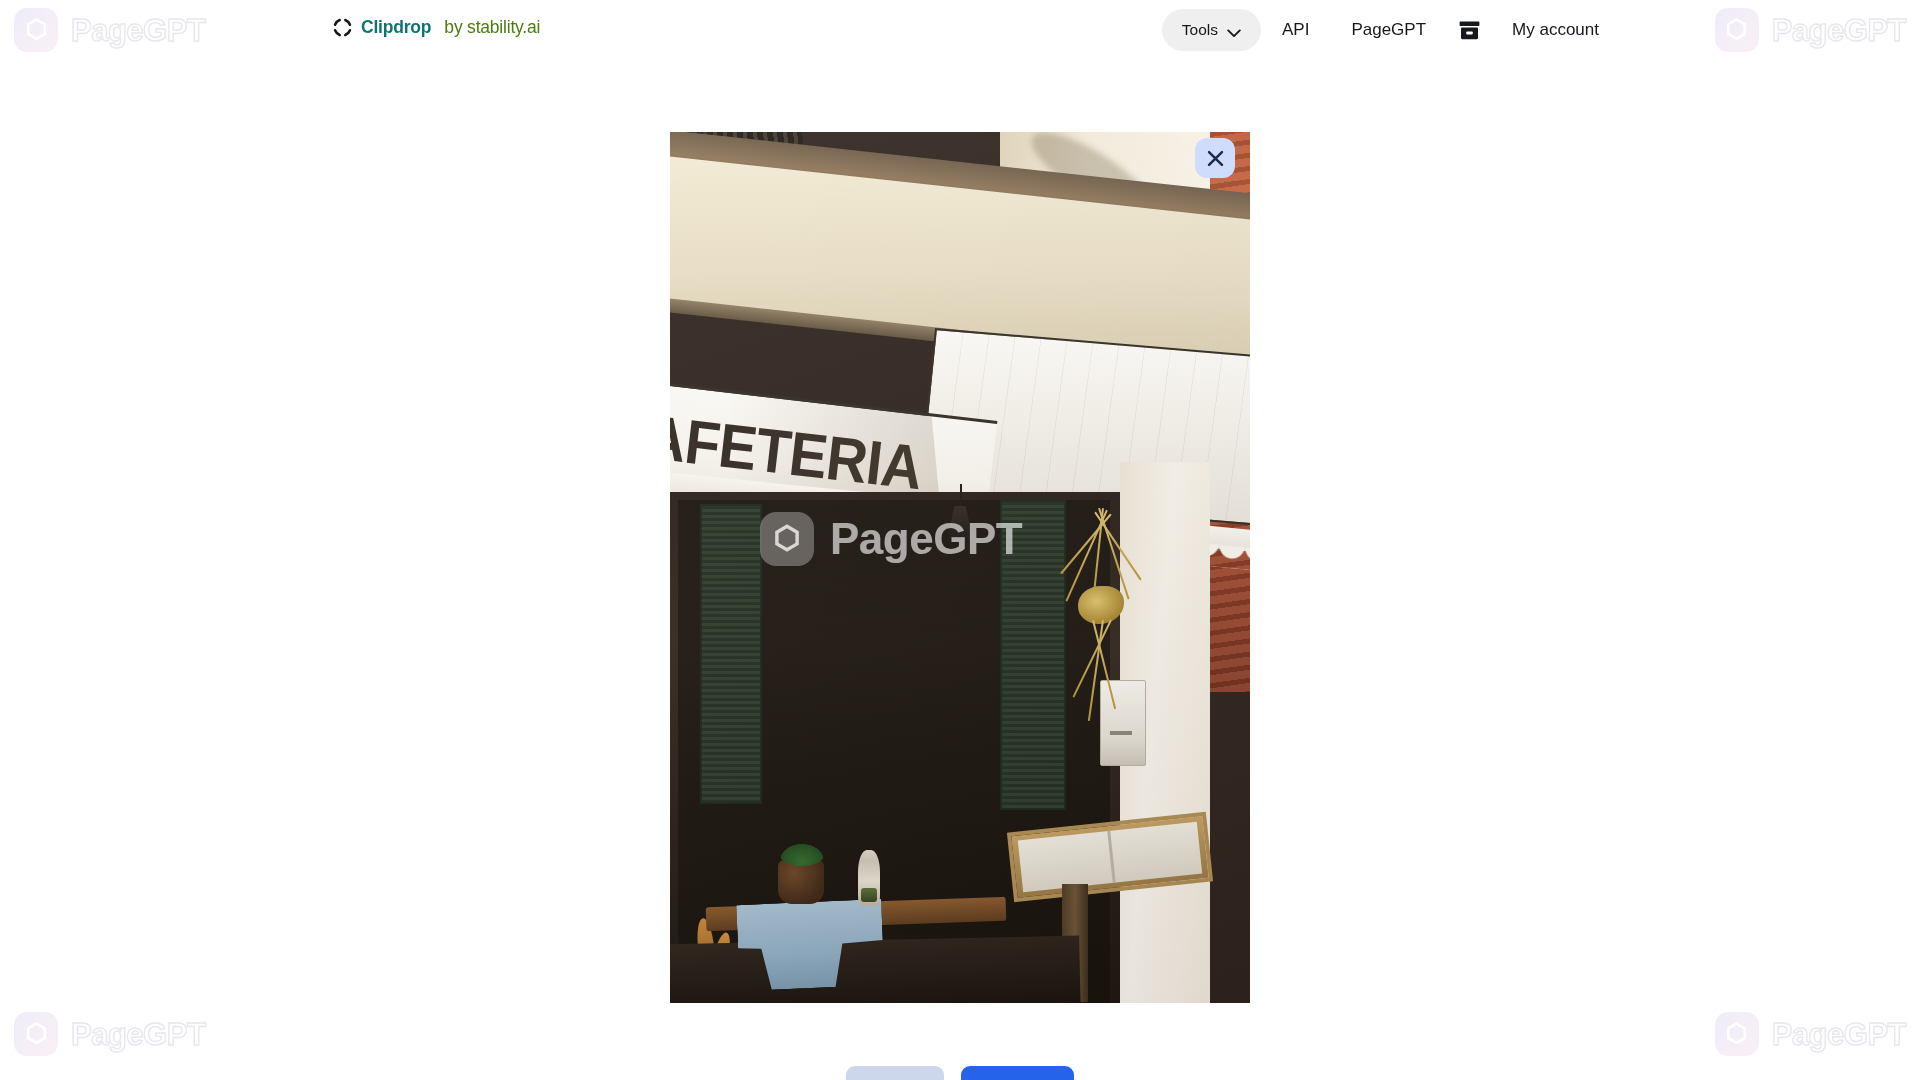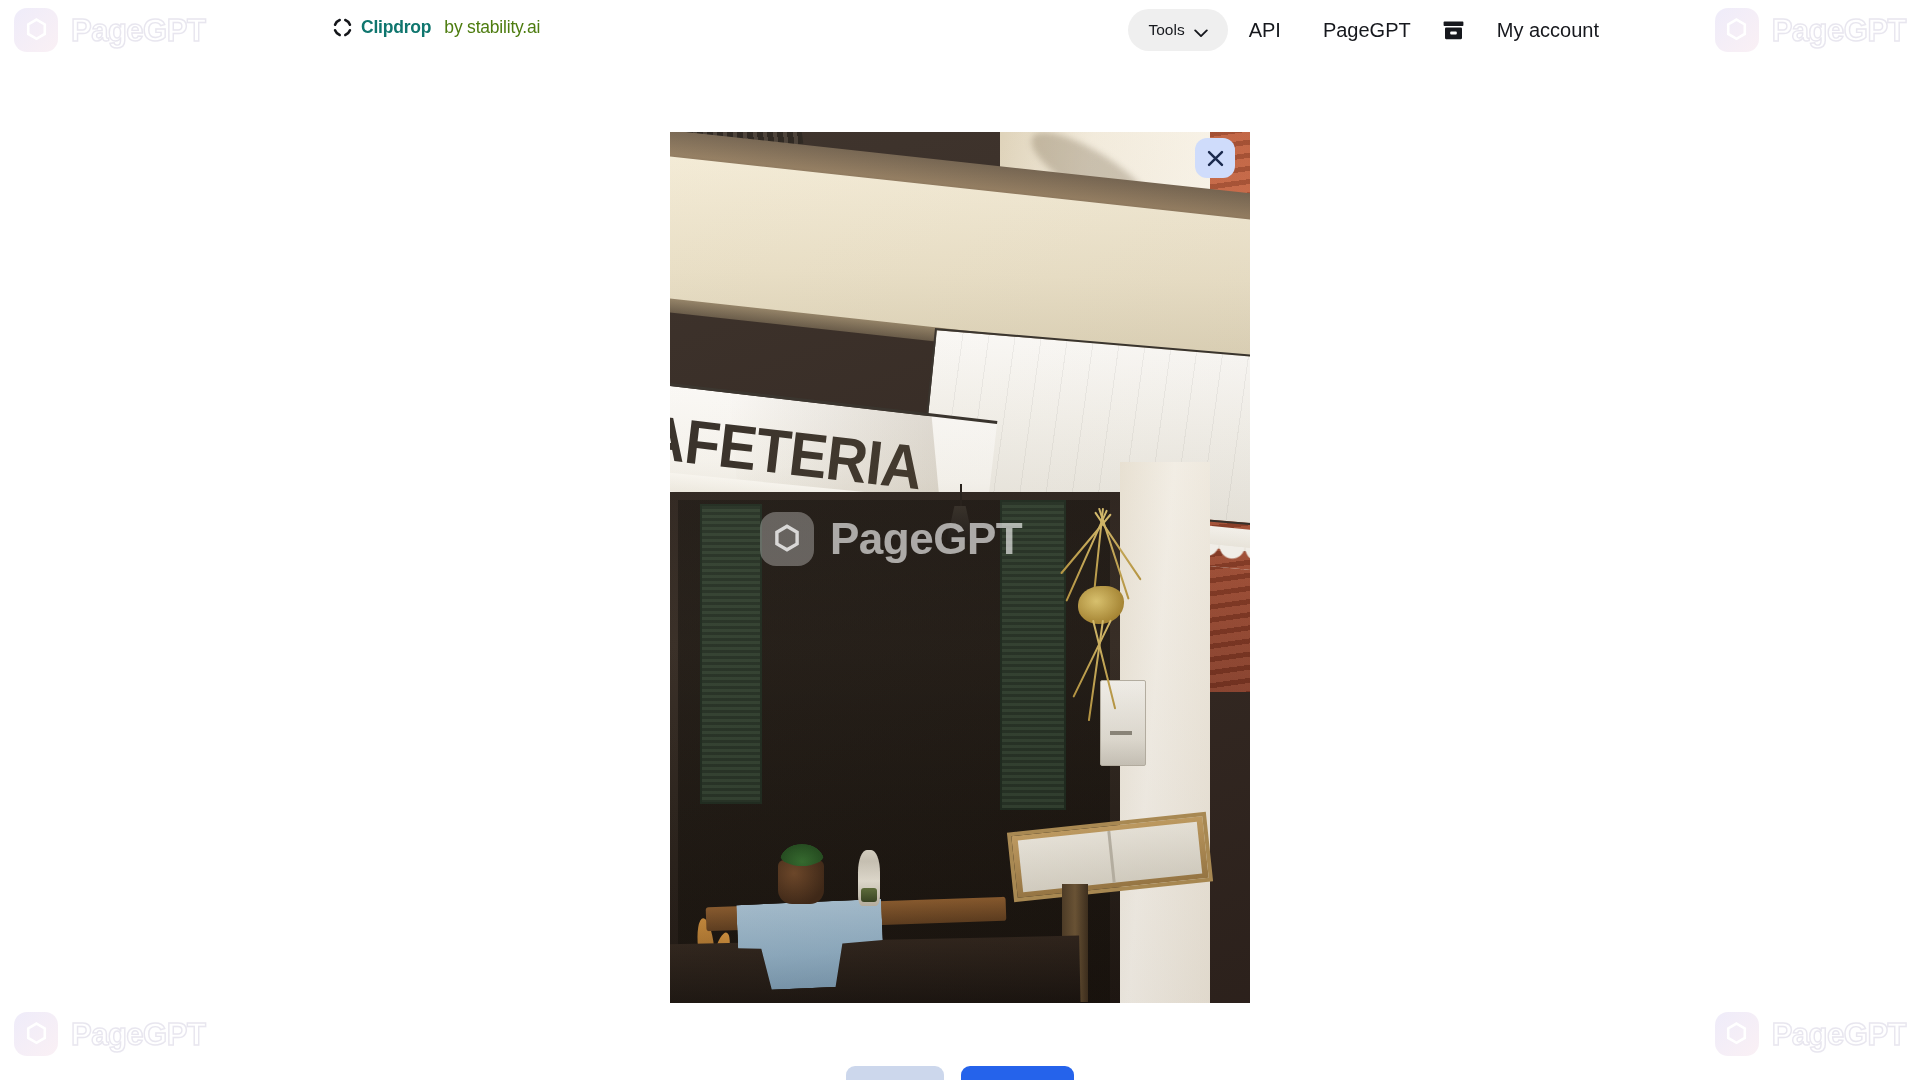--- a/index.html
+++ b/index.html
@@ -78,21 +78,21 @@
     font-weight: 400;
     line-height: 1;
   }
   .chev { width: 14px; height: 9px; display: block; }
 
   .nav-link {
     display: flex;
     align-items: center;
     height: 42px;
     padding: 0 21px;
-    font-size: 20px;
+    font-size: 17px;
     color: #16181d;
     text-decoration: none;
     white-space: nowrap;
     cursor: pointer;
     background: none;
     border: none;
     font-family: inherit;
   }
 
   .nav-icon-btn {

